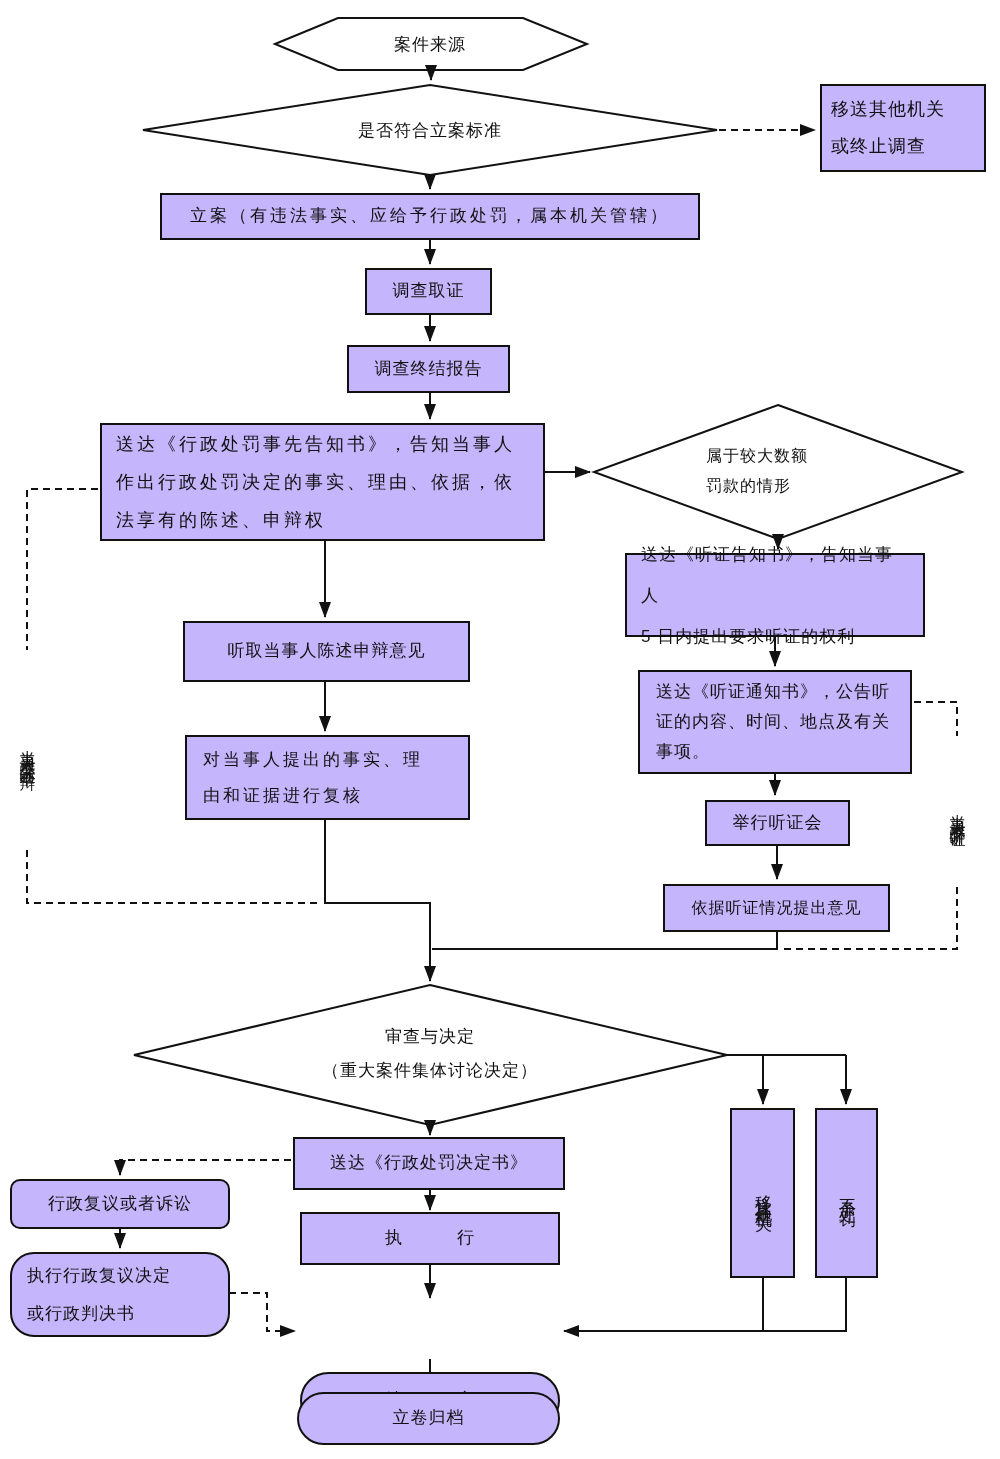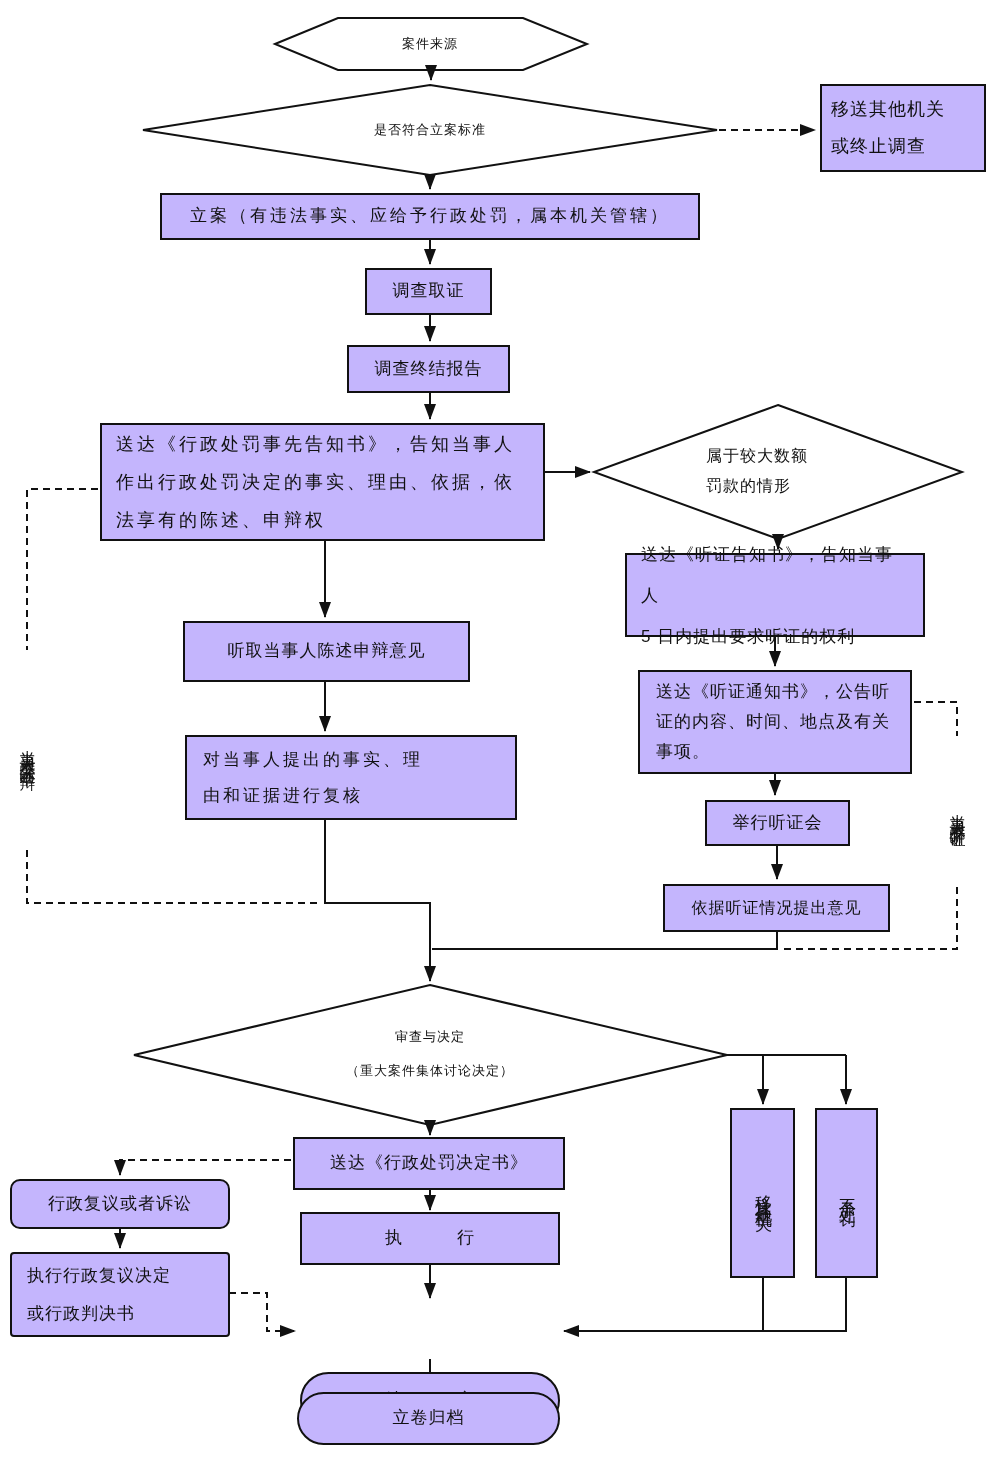--- a/index.html
+++ b/index.html
@@ -9,28 +9,28 @@
     overflow:hidden;
   }
   #wires{position:absolute;left:0;top:0;width:1000px;height:1459px;}
   .node{
     position:absolute;box-sizing:border-box;border:2px solid #111;background:#c4b5fd;
     display:flex;align-items:center;justify-content:center;text-align:center;
     font-size:17px;letter-spacing:1px;line-height:1.35;white-space:pre-line;
   }
   .label{
     position:absolute;box-sizing:border-box;display:flex;align-items:center;
-    justify-content:center;text-align:center;font-size:13px;letter-spacing:1px;
+    justify-content:center;text-align:center;font-size:17px;letter-spacing:1px;
     white-space:pre-line;background:transparent;
   }
   .left{justify-content:flex-start;text-align:left;}
   .ls3{letter-spacing:3px;}
   .stadium{border-radius:31px;}
   .round10{border-radius:10px;}
-  .round12{border-radius:4px;}
+  .round12{border-radius:24px;}
   .vert{
     writing-mode:vertical-rl;text-orientation:upright;letter-spacing:4px;
   }
   .sidetext{
     position:absolute;writing-mode:vertical-rl;text-orientation:upright;
     background:#fff;font-size:16px;letter-spacing:3px;display:flex;
     align-items:center;justify-content:center;text-align:center;
   }
 </style>
 </head>
@@ -112,21 +112,21 @@
   <div class="node left" style="left:638px;top:670px;width:274px;height:104px;padding:0 16px;line-height:30px;">送达《听证通知书》，公告听
 证的内容、时间、地点及有关
 事项。</div>
 
   <div class="node" style="left:705px;top:800px;width:145px;height:46px;">举行听证会</div>
 
   <div class="node" style="left:663px;top:884px;width:227px;height:48px;font-size:16px;">依据听证情况提出意见</div>
 
   <div class="node" style="left:183px;top:621px;width:287px;height:61px;">听取当事人陈述申辩意见</div>
 
-  <div class="node left ls3" style="left:185px;top:735px;width:332px;height:85px;padding:0 16px;line-height:36px;">对当事人提出的事实、理
+  <div class="node left ls3" style="left:185px;top:735px;width:285px;height:85px;padding:0 16px;line-height:36px;">对当事人提出的事实、理
 由和证据进行复核</div>
 
   <div class="node" style="left:293px;top:1137px;width:272px;height:53px;">送达《行政处罚决定书》</div>
 
   <div class="node" style="left:300px;top:1212px;width:260px;height:53px;">执　　　行</div>
 
   <div class="node stadium" style="left:300px;top:1372px;width:260px;height:57px;border-radius:29px;">结　　　案</div>
 
   <div class="node stadium" style="left:297px;top:1392px;width:263px;height:53px;border-radius:27px;">立卷归档</div>
 

